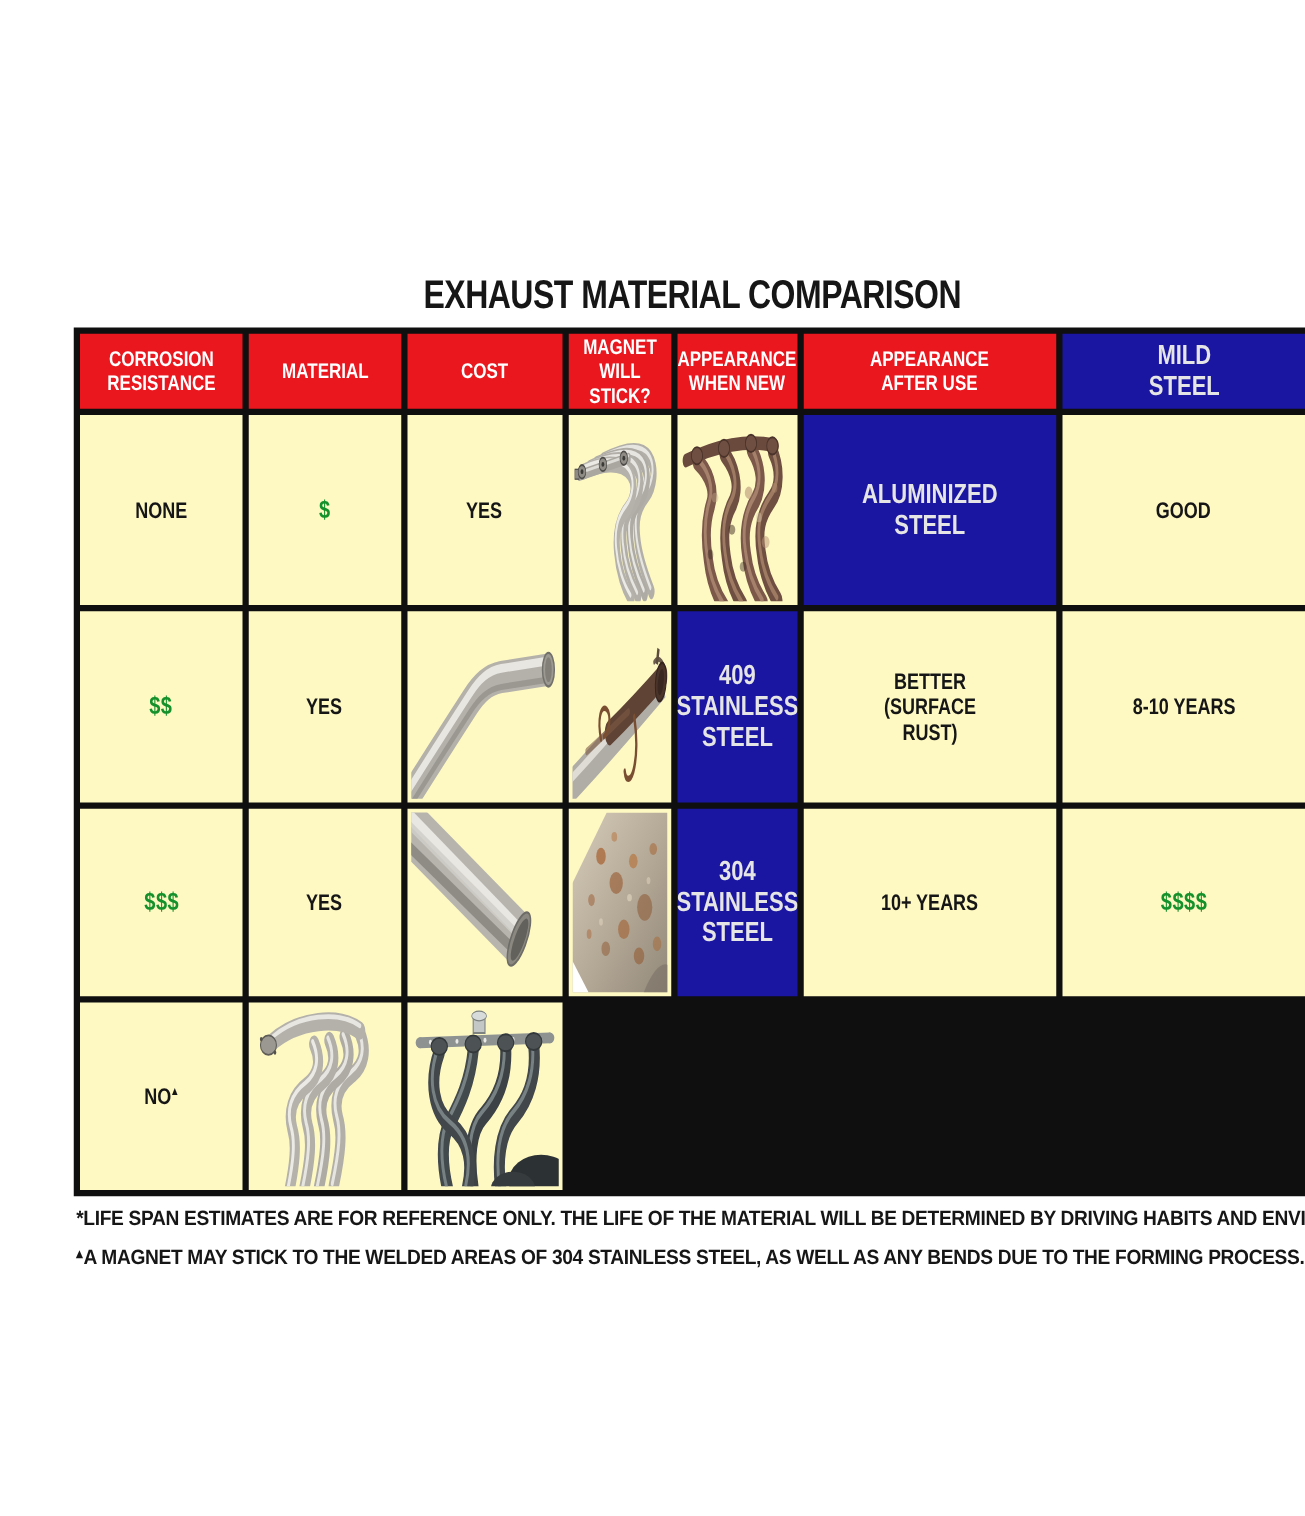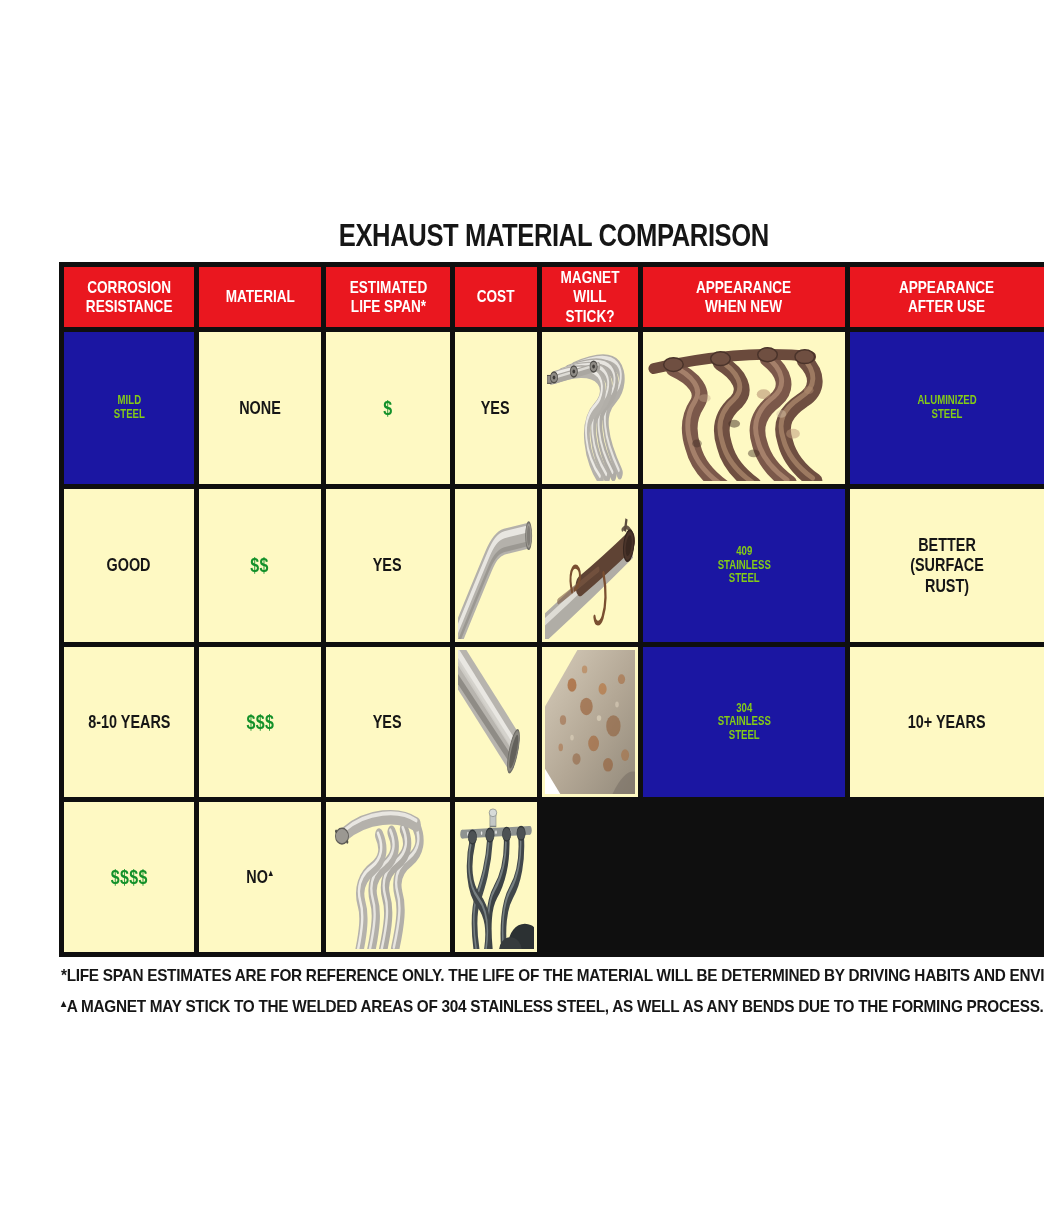--- a/index.html
+++ b/index.html
@@ -14,21 +14,21 @@
         font-family:"Liberation Sans", sans-serif;font-weight:bold;color:var(--text-black);margin-left:32px;}
   .title{position:absolute;top:217px;left:0;width:100%;text-align:center;
          font-size:32px;line-height:36px;letter-spacing:-.5px;}
   .cond{display:inline-block;transform:scaleX(.8);white-space:pre-line;line-height:1.13;}
   .tbl{position:absolute;left:27px;top:262px;width:990px;height:695px;background:var(--border-black);
        display:grid;grid-template-columns:130px 122px 124px 82px 96px 202px 194px;
        grid-template-rows:60px 152px 153px 150px 150px;gap:5px;padding:5px;box-sizing:border-box;}
   .cell{background:#fef9c3;display:flex;align-items:center;justify-content:center;text-align:center;
         font-size:18px;overflow:hidden;}
   .head{background:var(--header-red);color:#fff;font-size:17px;}
-  .mat{background:var(--material-blue);color:#84cc16;font-size:12px;}
+  .mat{background:var(--material-blue);color:#e5e5e5;font-size:22px;}
   .cost{color:var(--cost-green);font-size:20px;letter-spacing:.5px;}
   .mk{font-size:10px;vertical-align:7px;margin-left:1px;}
   .photo{padding:3px;display:block;}
   .photo svg{display:block;width:100%;height:100%;}
   .fns{position:absolute;left:29px;top:961px;}
   .fn{margin:0;font-size:16.5px;line-height:28px;white-space:nowrap;}
   .condL{display:inline-block;transform:scaleX(.93);transform-origin:left center;letter-spacing:-.3px;}
   .fn-sup{font-size:11px;vertical-align:5px;margin-right:1px;}
 </style>
 </head>
@@ -41,24 +41,20 @@
   </div>
 
   <div class="tbl">
 
     <div class="cell head">
         <span class="cond">CORROSION
 RESISTANCE</span>
       </div>
     <div class="cell head">
         <span class="cond">MATERIAL</span>
-      </div>
-    <div class="cell head">
-        <span class="cond">ESTIMATED
-LIFE SPAN*</span>
       </div>
     <div class="cell head">
         <span class="cond">COST</span>
       </div>
     <div class="cell head">
         <span class="cond">MAGNET
 WILL STICK?</span>
       </div>
     <div class="cell head">
         <span class="cond">APPEARANCE

